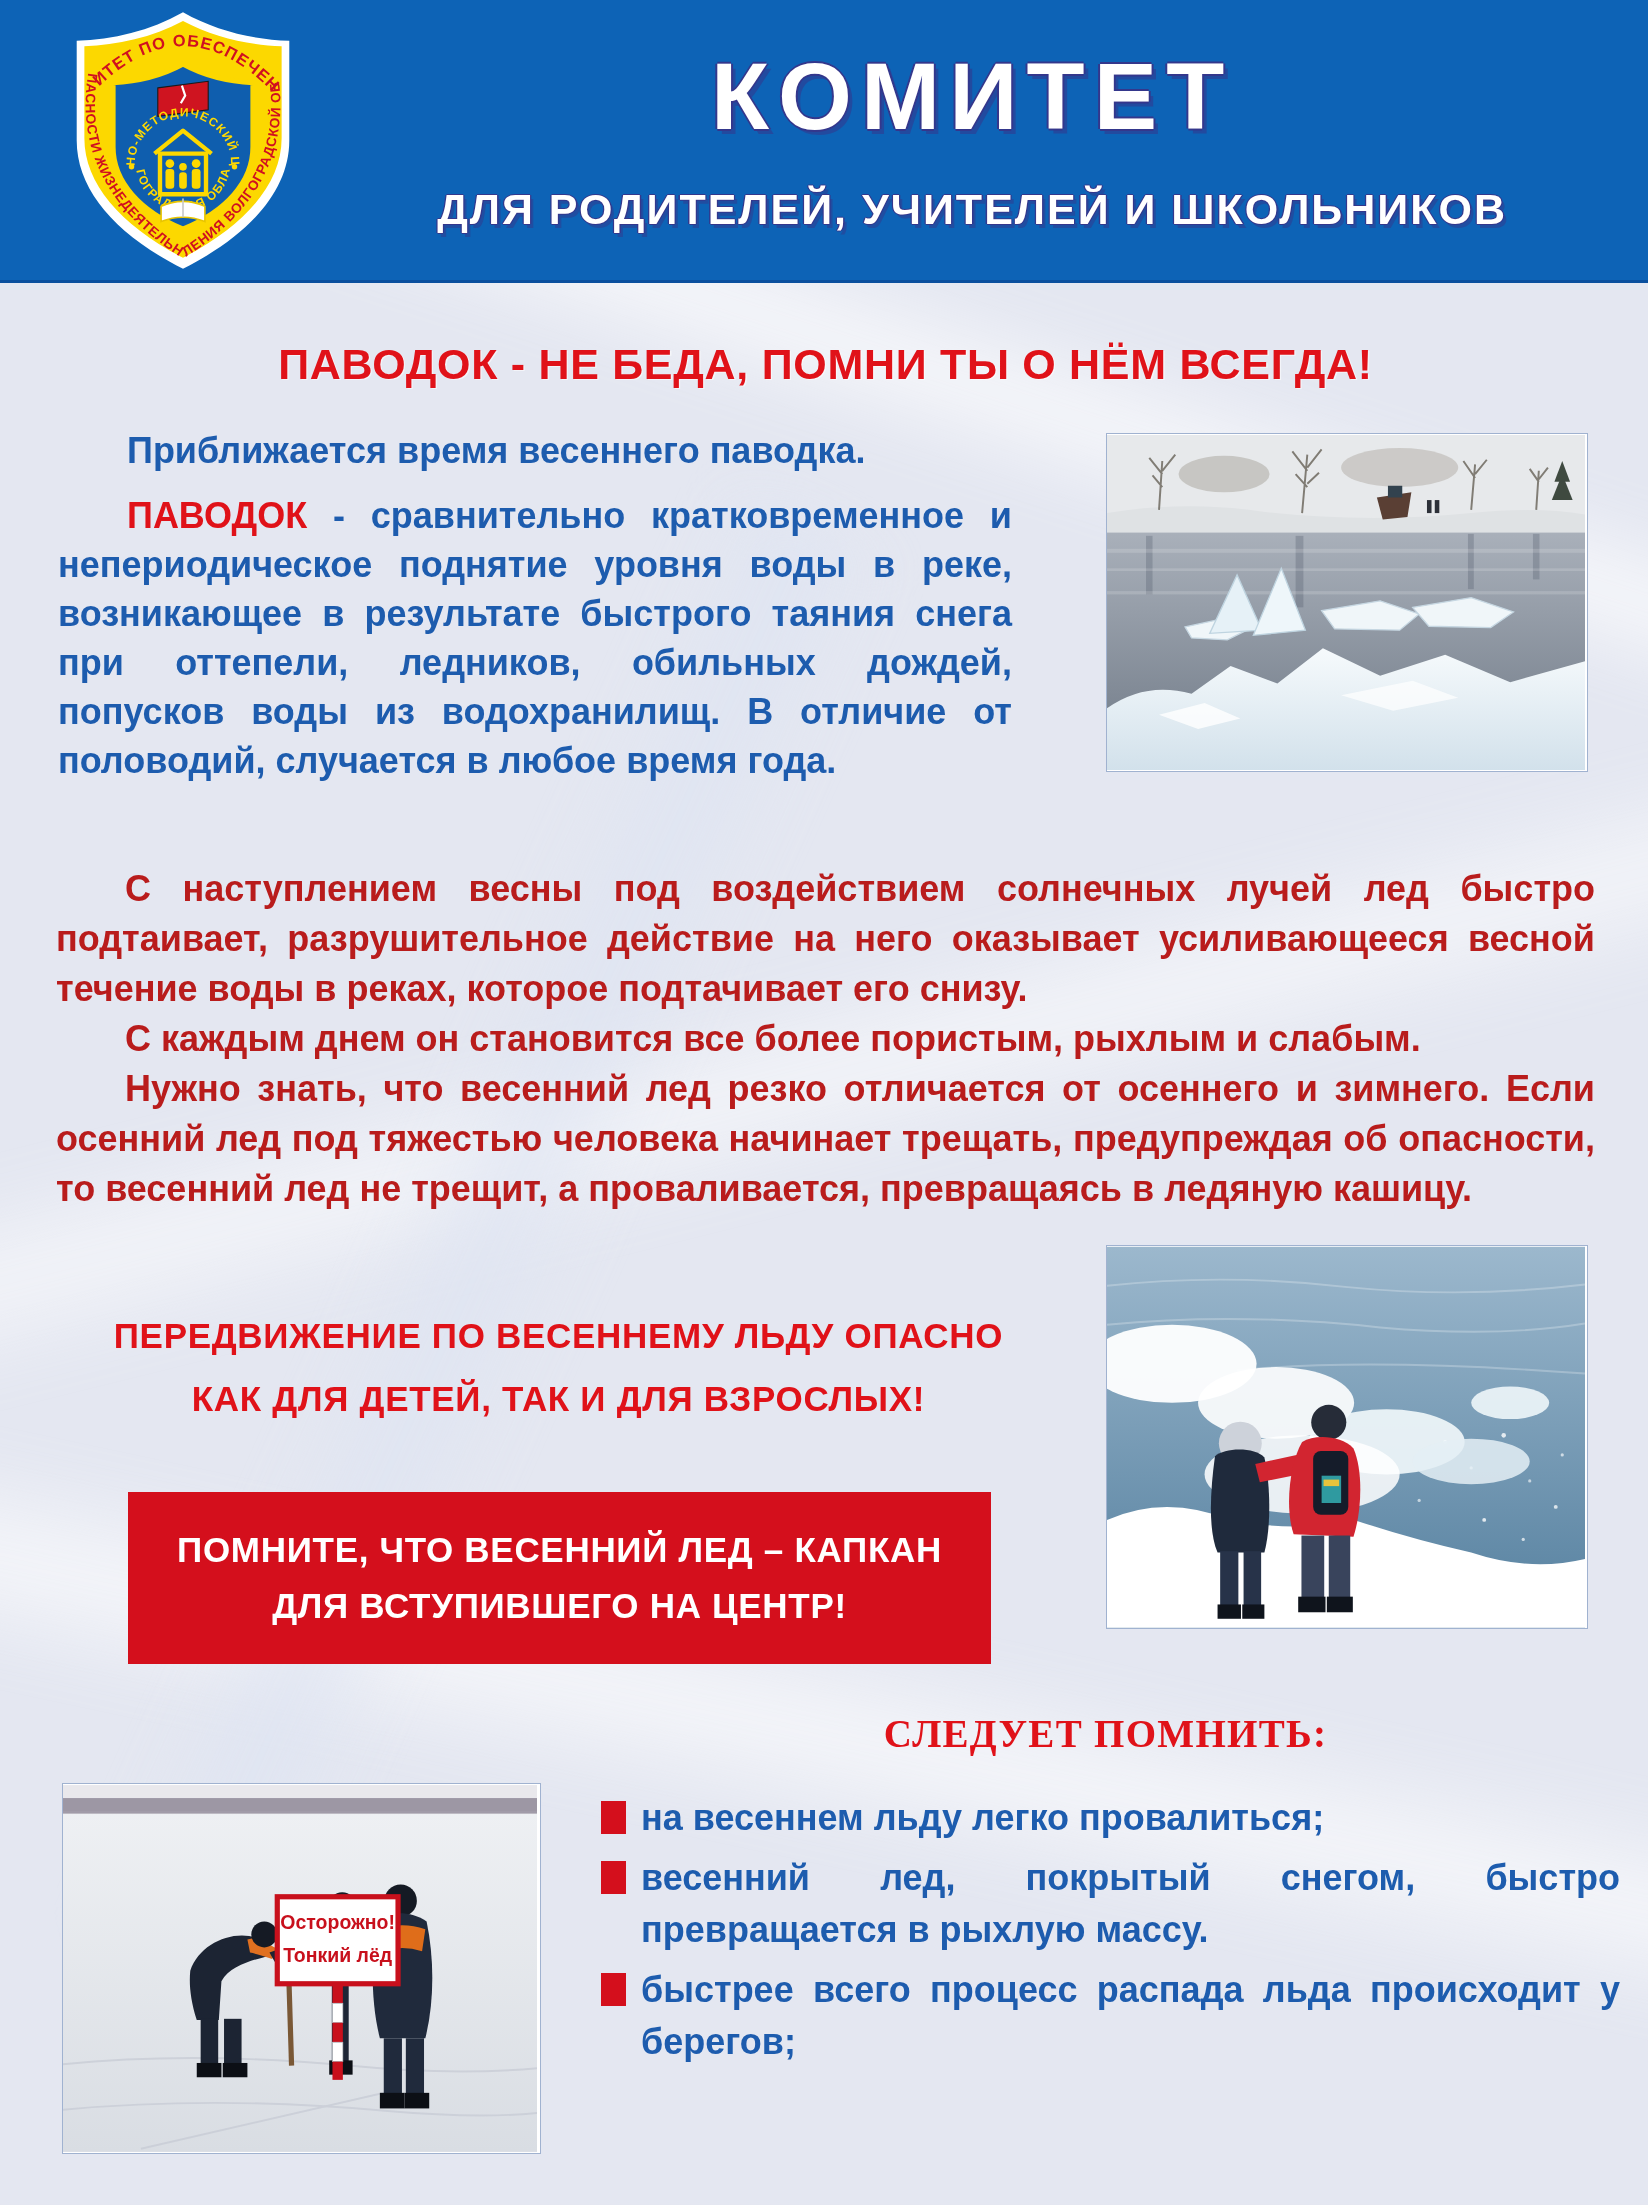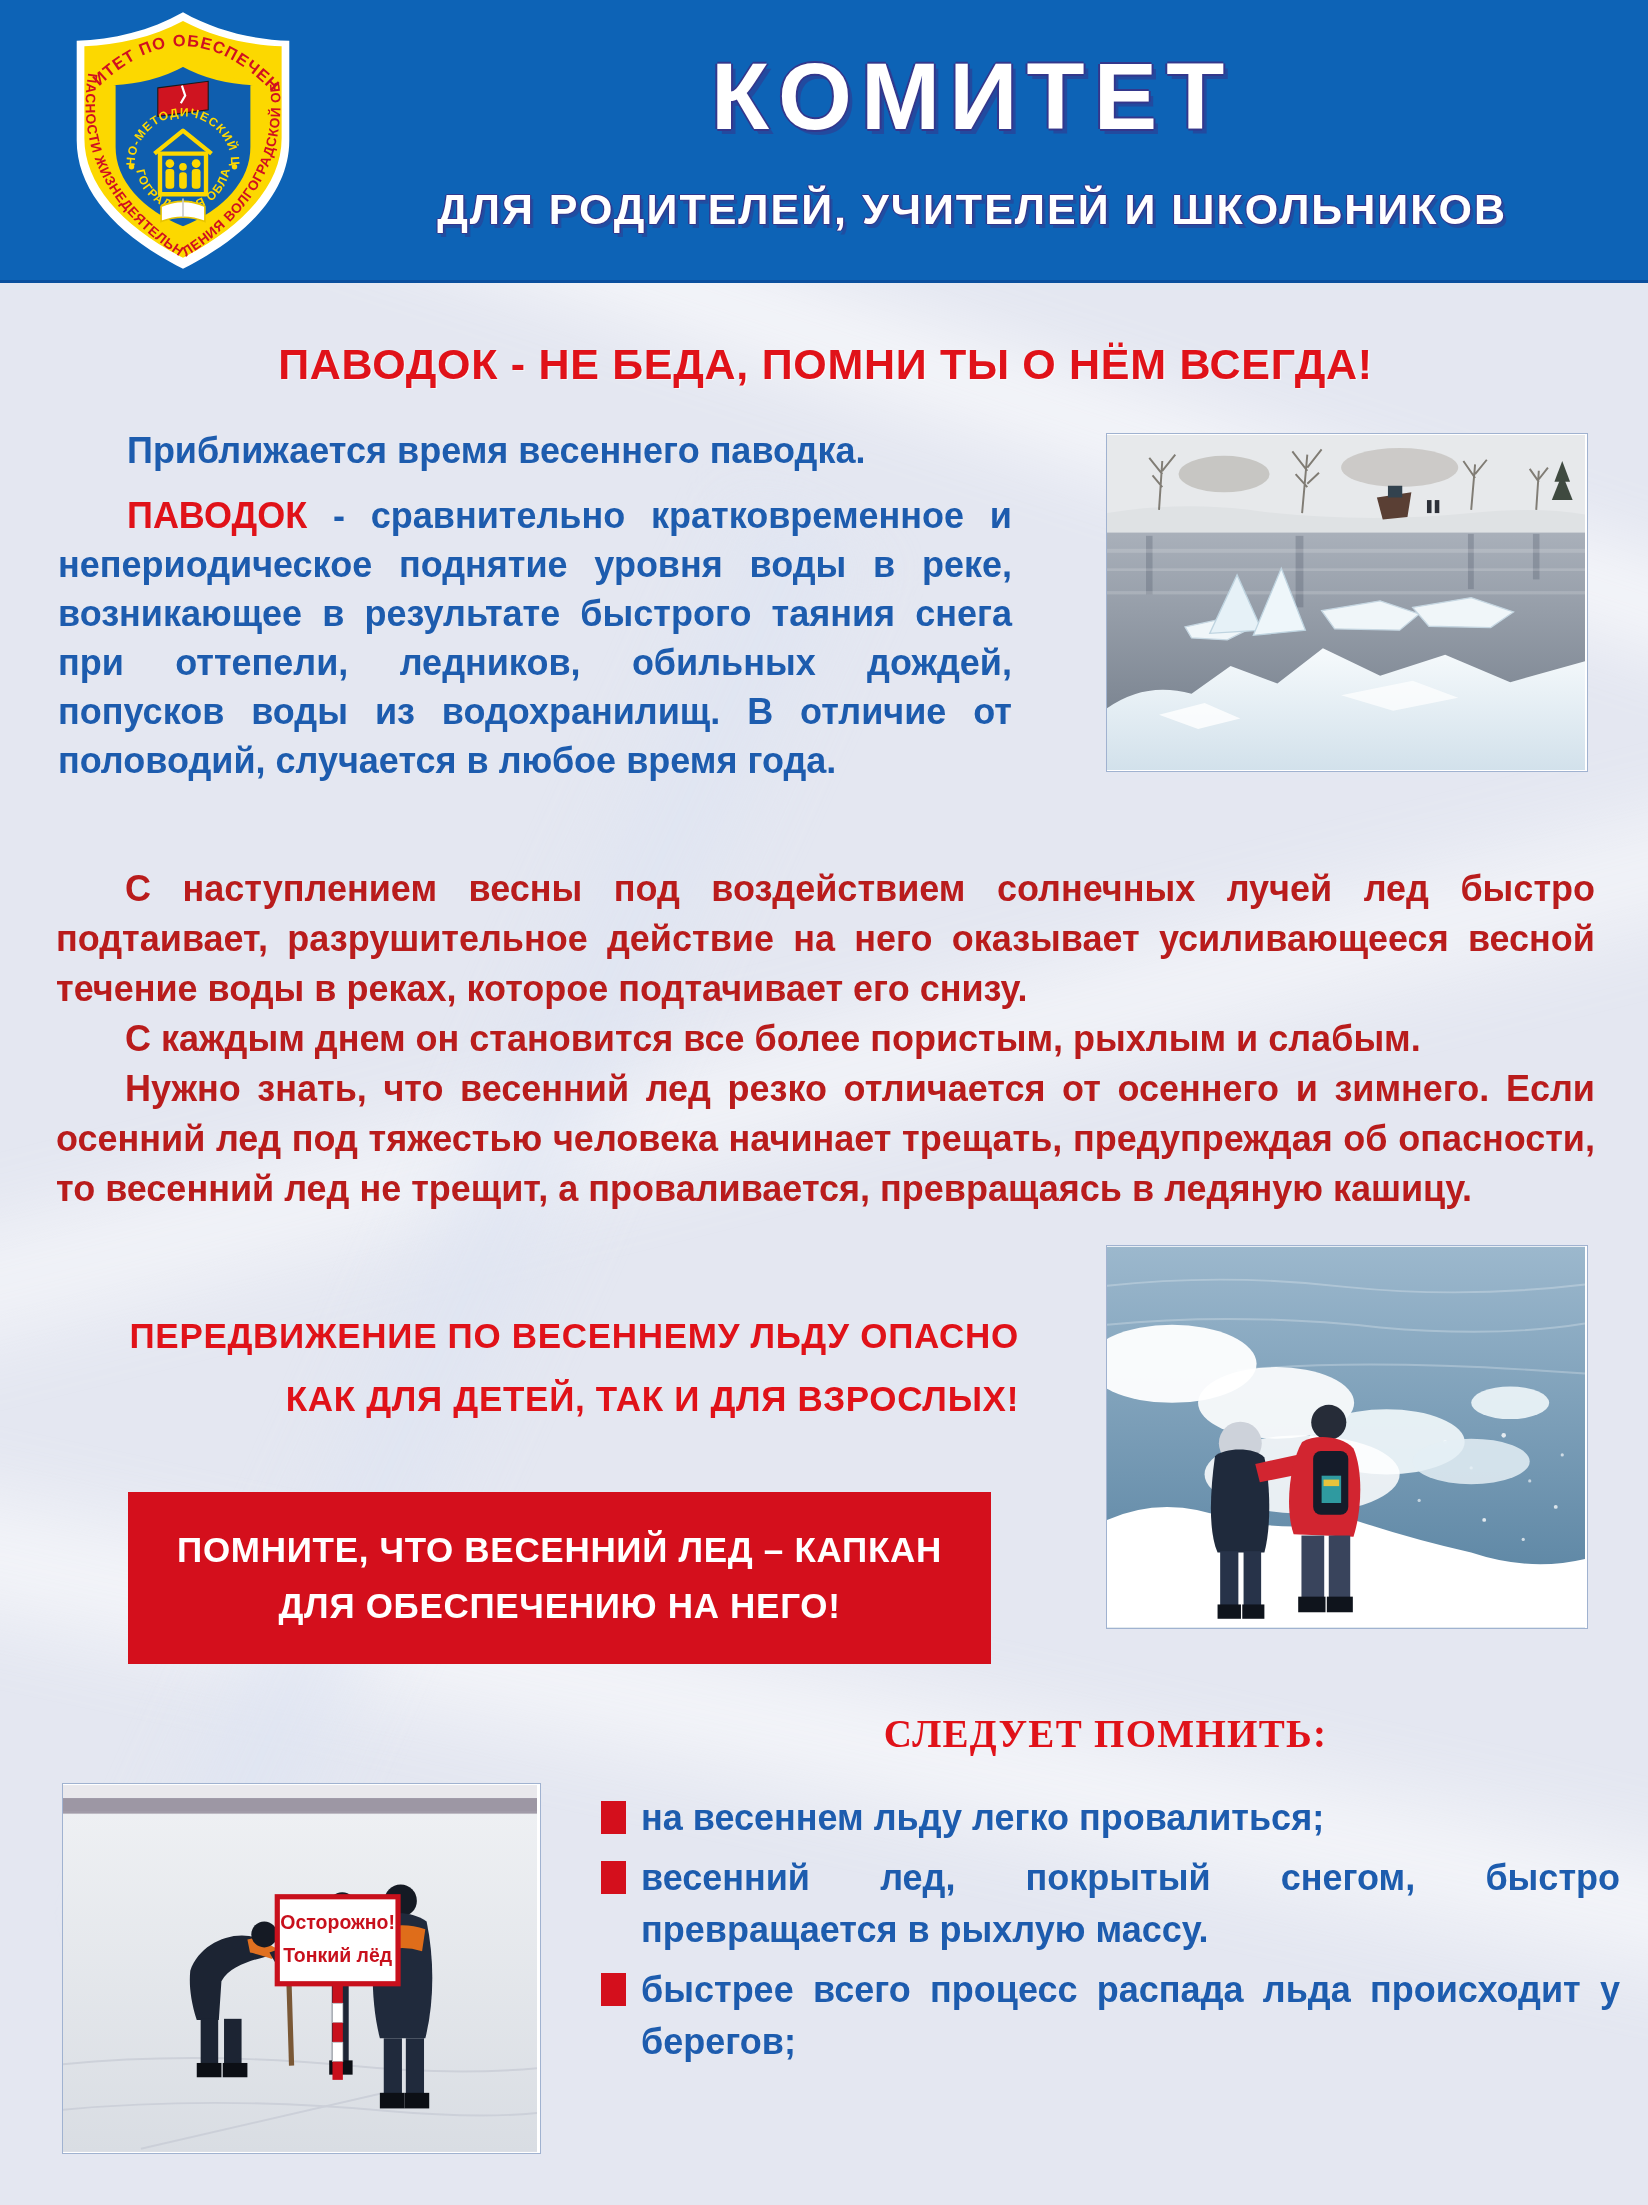--- a/index.html
+++ b/index.html
@@ -35,21 +35,21 @@
     text-shadow:1.3px 1.3px 0 rgba(255,255,255,.55);}
   .lead-col{position:absolute;left:58px;top:426px;width:954px;color:#1d5cae;
     font-size:36px;font-weight:700;line-height:49px;}
   .lead-col p{margin:0;}
   .p-intro{text-indent:69px;margin-bottom:15.7px !important;}
   .p-def{text-align:justify;text-indent:69px;}
   .red-term{color:#e01219;}
   .mid-block{position:absolute;left:56px;top:864px;width:1539px;color:#b91c1c;
     font-size:36px;font-weight:700;line-height:50px;text-align:justify;}
   .mid-block p{margin:0;text-indent:69px;}
-  .warning{position:absolute;left:98px;top:1304px;width:921px;text-align:right;
+  .warning{position:absolute;left:98px;top:1304px;width:921px;text-align:center;
     color:#e01219;font-size:35px;font-weight:700;line-height:63px;letter-spacing:0.7px;}
   .alert-box{position:absolute;left:128px;top:1492px;width:863px;box-sizing:border-box;
     background:#d40f1c;color:#ffffff;text-align:center;font-size:35px;font-weight:700;
     line-height:56px;padding:30px 18.3px;letter-spacing:0.7px;}
   .remember-title{position:absolute;left:591px;top:1711px;width:1029px;text-align:center;
     color:#e01219;font-size:39px;font-weight:700;letter-spacing:1.3px;font-family:Liberation Serif, serif;}
   .bullets{position:absolute;left:601px;top:1792px;width:1019px;list-style:none;margin:0;padding:0;
     color:#1d5cae;font-size:36px;font-weight:700;}
   .bullets li{display:flex;gap:15px;margin-bottom:7.8px;}
   .sq{width:25px;height:33px;background:#d40f1c;flex:0 0 auto;margin-top:9.1px;}
@@ -209,21 +209,21 @@
   <p>Нужно знать, что весенний лед резко отличается от осеннего и зимнего. Если осенний лед под тяжестью человека начинает трещать, предупреждая об опасности, то весенний лед не трещит, а проваливается, превращаясь в ледяную кашицу.</p>
 </div>
 
 <div class="warning">
   <div>ПЕРЕДВИЖЕНИЕ ПО ВЕСЕННЕМУ ЛЬДУ ОПАСНО</div>
   <div>КАК ДЛЯ ДЕТЕЙ, ТАК И ДЛЯ ВЗРОСЛЫХ!</div>
 </div>
 
 <div class="alert-box">
   <div>ПОМНИТЕ, ЧТО ВЕСЕННИЙ ЛЕД – КАПКАН</div>
-  <div>ДЛЯ ОБЕСПЕЧЕНИЮ НА НЕГО!</div>
+  <div>ДЛЯ ВСТУПИВШЕГО НА ЦЕНТР!</div>
 </div>
 
 <div class="photo-frame ph2">
   <svg viewBox="0 0 735 585" width="478" height="382">
     <defs>
       <linearGradient id="water2" x1="0" y1="0" x2="0" y2="1">
         <stop offset="0" stop-color="#9cb8cd"></stop>
           <stop offset="1" stop-color="#55809f"></stop>
       </linearGradient>
     </defs>

